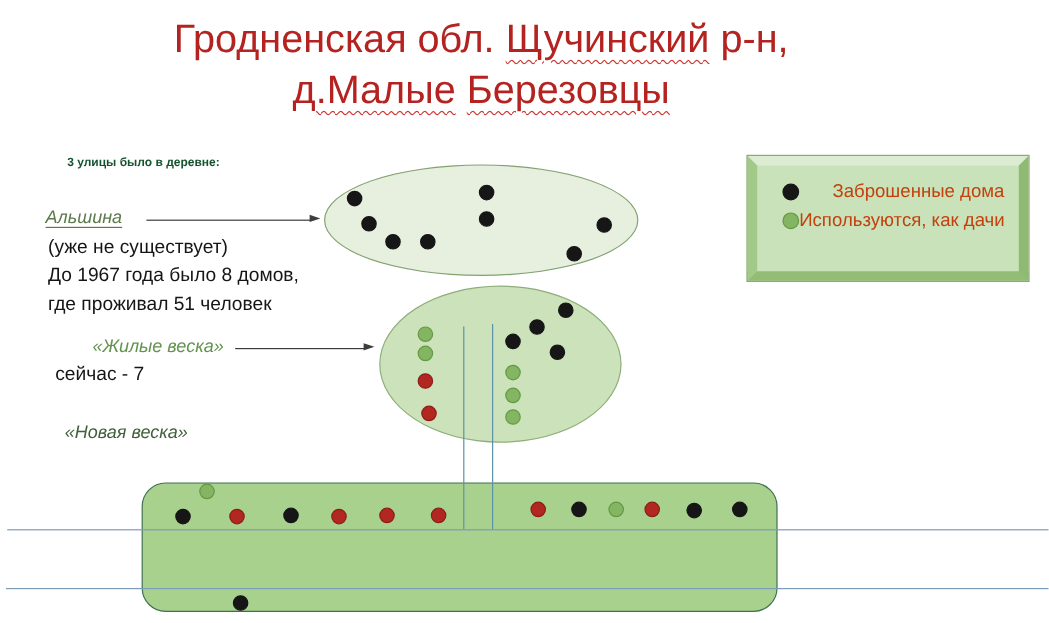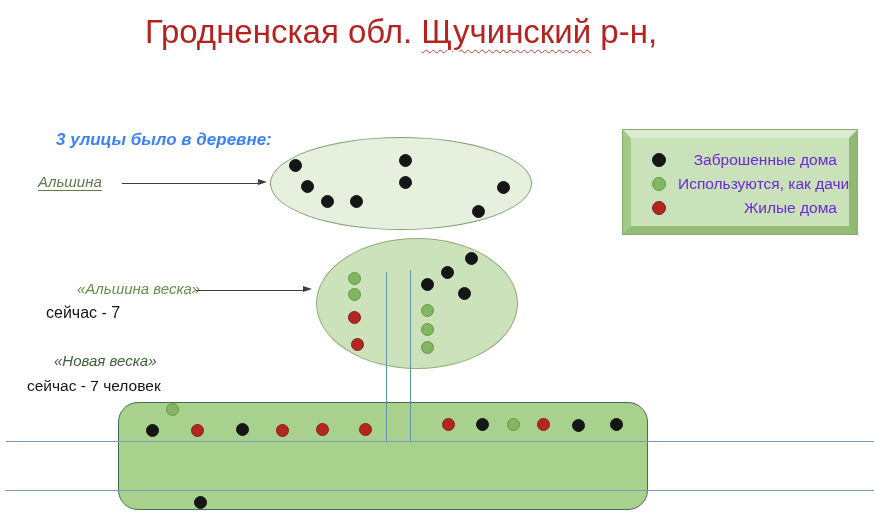--- a/index.html
+++ b/index.html
@@ -15,21 +15,21 @@
   .wavy{
     text-decoration-line:underline;text-decoration-style:wavy;
     text-decoration-color:#cc3a33;text-decoration-thickness:1px;text-underline-offset:6px;
   }
   .wavy-sm{
     text-decoration-line:underline;text-decoration-style:wavy;
     text-decoration-color:#cc3a33;text-decoration-thickness:1px;text-underline-offset:3px;text-decoration:underline;
   }
   
   .intro{
-    position:absolute;left:56px;top:130px;font-size:17px;font-weight:bold;font-style:italic;color:#3b82f6;
+    position:absolute;left:56px;top:130px;font-size:10px;font-weight:bold;color:#14532d;
   }
   .street-name{font-style:italic;font-size:15px;}
   .street-lines{font-size:16px;line-height:23.4px;color:#151515;}
   .blk-alshina{position:absolute;left:38px;top:173px;}
   .blk-alshina .street-name{color:#5d7a4c;}
   .blk-alshina .street-lines{margin-top:5px;margin-left:2px;}
   .blk-staraya{position:absolute;left:46px;top:280px;}
   .blk-staraya .street-name{color:#63934e;margin-left:31px;}
   .blk-staraya .street-lines{margin-top:4px;line-height:24px;}
   .blk-novaya{position:absolute;left:27px;top:352px;}
@@ -67,21 +67,21 @@
   
   .dot{position:absolute;width:13px;height:13px;border-radius:50%;border:1px solid;box-sizing:border-box;}
   
   .legend{
     position:absolute;left:623px;top:130px;width:234px;height:104px;box-sizing:border-box;
     background:#c9e2ba;border:8px solid;border-color:#dcecd3 #8fba74 #93bd77 #a3c989;
     outline:1px solid #86ad6b;padding:10px 12px 0 12px;
   }
   .legend-row{display:flex;align-items:center;height:24px;white-space:nowrap;}
   .legend-dot{width:14px;height:14px;border-radius:50%;border:1px solid;flex:0 0 auto;margin-left:9px;box-sizing:border-box;}
-  .legend-label{flex:1;text-align:right;font-size:15.5px;color:#6d28d9;padding-left:12px;}
+  .legend-label{flex:1;text-align:right;font-size:15.5px;color:#c2410c;}
 </style>
 </head>
 <body>
 
 <div class="canvas">
 
   <div class="area area-alshina"></div>
   <div class="area area-staraya"></div>
   <div class="area area-novaya"></div>
 
@@ -121,53 +121,54 @@
       <div class="dot" style="left: 475.5px; top: 417.5px; background: rgb(22, 22, 22); border-color: rgb(22, 22, 22);"></div>
       <div class="dot" style="left: 506.5px; top: 417.5px; background: rgb(132, 181, 98); border-color: rgb(100, 153, 68);"></div>
       <div class="dot" style="left: 536.5px; top: 417.5px; background: rgb(178, 39, 31); border-color: rgb(141, 29, 25);"></div>
       <div class="dot" style="left: 571.5px; top: 418.5px; background: rgb(22, 22, 22); border-color: rgb(22, 22, 22);"></div>
       <div class="dot" style="left: 609.5px; top: 417.5px; background: rgb(22, 22, 22); border-color: rgb(22, 22, 22);"></div>
       <div class="dot" style="left: 193.5px; top: 495.5px; background: rgb(22, 22, 22); border-color: rgb(22, 22, 22);"></div>
     </div>
 
   <div class="title">
     <div><span>Гродненская обл.</span> <span class="wavy">Щучинский</span> <span>р-н,</span></div>
+    <div><span class="wavy">д.Малые</span> <span class="wavy">Березовцы</span></div>
   </div>
 
   <div class="intro">3 улицы было в деревне:</div>
 
   <div class="blk-alshina">
     <div class="street-name wavy-sm">Альшина</div>
+    <div class="street-lines">
+      <div>(уже не существует)</div>
+      <div>До 1967 года было 8 домов,</div>
+      <div>где проживал 51 человек</div>
+    </div>
   </div>
 
   <div class="blk-staraya">
-    <div class="street-name">«Альшина веска»</div>
+    <div class="street-name">«Жилые веска»</div>
     <div class="street-lines">
       <div>сейчас - 7</div>
     </div>
   </div>
 
   <div class="blk-novaya">
     <div class="street-name">«Новая веска»</div>
     <div class="street-lines">
-      <div>сейчас - 7 человек</div>
     </div>
   </div>
 
   <div class="arrow arrow-1"></div>
   <div class="arrow arrow-2"></div>
 
   <div class="legend">
     <div class="legend-row">
       <span class="legend-dot" style="background: rgb(22, 22, 22); border-color: rgb(22, 22, 22);"></span>
       <span class="legend-label">Заброшенные дома</span>
     </div>
     <div class="legend-row">
       <span class="legend-dot" style="background: rgb(132, 181, 98); border-color: rgb(100, 153, 68);"></span>
       <span class="legend-label">Используются, как дачи</span>
     </div>
-    <div class="legend-row">
-      <span class="legend-dot" style="background: rgb(178, 39, 31); border-color: rgb(141, 29, 25);"></span>
-      <span class="legend-label">Жилые дома</span>
-    </div>
   </div>
 
 </div>
 
 </body></html>

